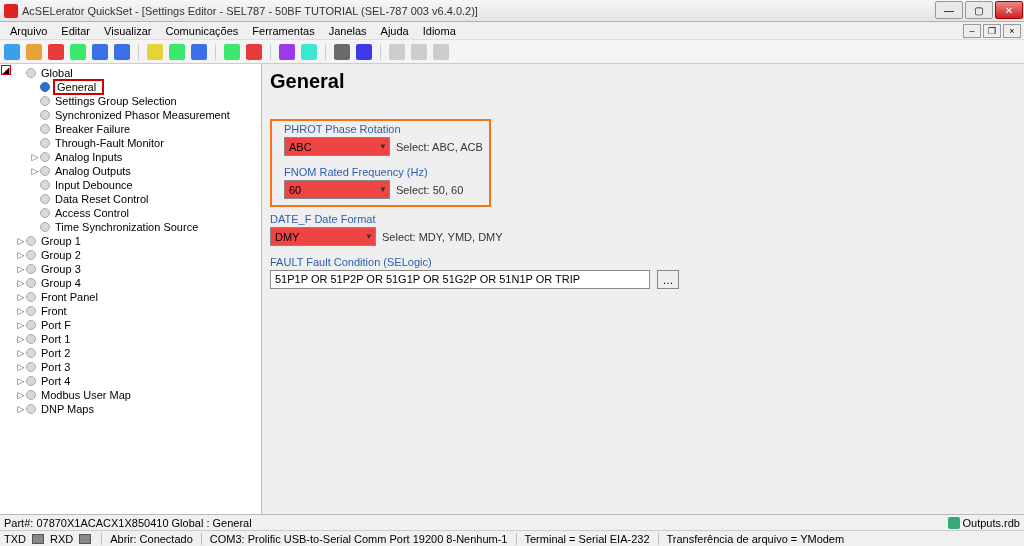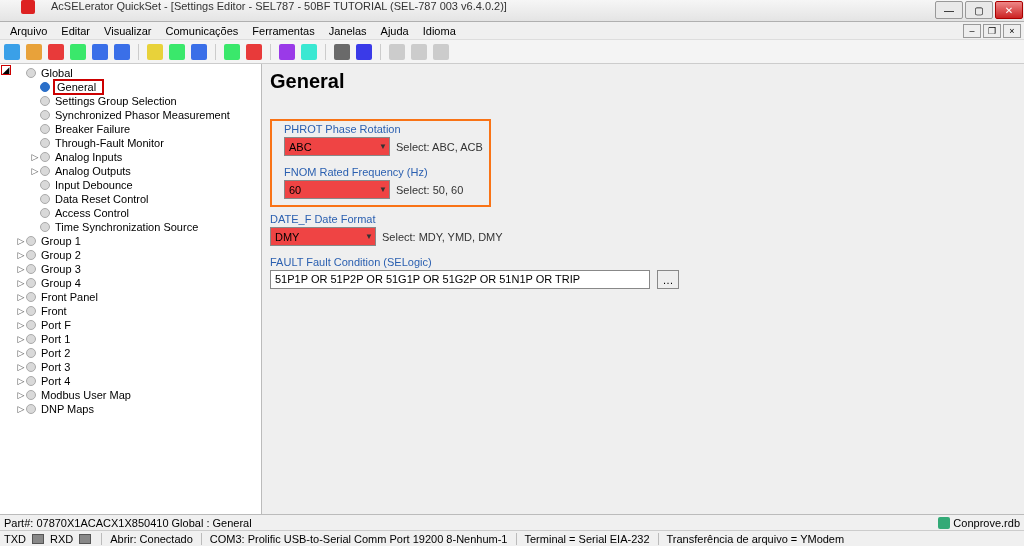--- a/index.html
+++ b/index.html
@@ -1,19 +1,19 @@
 <!DOCTYPE html>
 <html><head>
 <meta charset="utf-8">
 <style>
   * { box-sizing: border-box; font-family: Tahoma, Arial, sans-serif; font-size: 11px; }
   body { margin: 0; background: #fff; overflow: hidden; width: 1024px; height: 546px; position: relative; }
 
   
-  .titlebar { height: 22px; background: linear-gradient(to bottom, #f6f6f6, #e4e4e4); display: flex; align-items: flex-start; border-bottom: 1px solid #b0b0b0; padding-left: 21px; gap: 12px; }
+  .titlebar { height: 22px; background: linear-gradient(to bottom, #f6f6f6, #e4e4e4); display: flex; align-items: center; border-bottom: 1px solid #b0b0b0; padding-left: 4px; }
   .titlebar .app-icon { width: 14px; height: 14px; background: #d22; border-radius: 2px; margin-right: 4px; display:inline-block; }
   .titlebar .title-text { font-size: 11px; color: #333; flex: 1; }
   .winbtns { display: flex; height: 100%; }
   .winbtn { width: 28px; height: 18px; margin: 1px 1px; border: 1px solid #999; display:flex; align-items:center; justify-content:center; background:#e9e9e9; border-radius:2px; font-size:10px; }
   .winbtn.close { background: linear-gradient(to bottom, #e88, #c22); color:#fff; border-color:#a00; }
 
   
   .mdi-btns { position:absolute; right:3px; top:24px; display:flex; gap:2px; }
   .mdi-btns .mb { width:18px; height:14px; border:1px solid #999; background:#eee; font-size:9px; display:flex; align-items:center; justify-content:center; }
 
@@ -320,21 +320,21 @@
         </div>
       </div>
     </div>
   </div>
 </div>
 
 <div class="statusbar1">
   <span>Part#: 07870X1ACACX1X850410   Global : General</span>
   <span class="conprove">
     <span class="logo"></span>
-    <span>Conprove.rdb</span>
+    <span>Outputs.rdb</span>
   </span>
 </div>
 <div class="statusbar2">
   <span>TXD</span>
   <span class="led"></span>
   <span>RXD</span>
   <span class="led"></span>
   <span class="sb-sep"></span>
   <span>Abrir: Conectado</span>
   <span class="sb-sep"></span>

